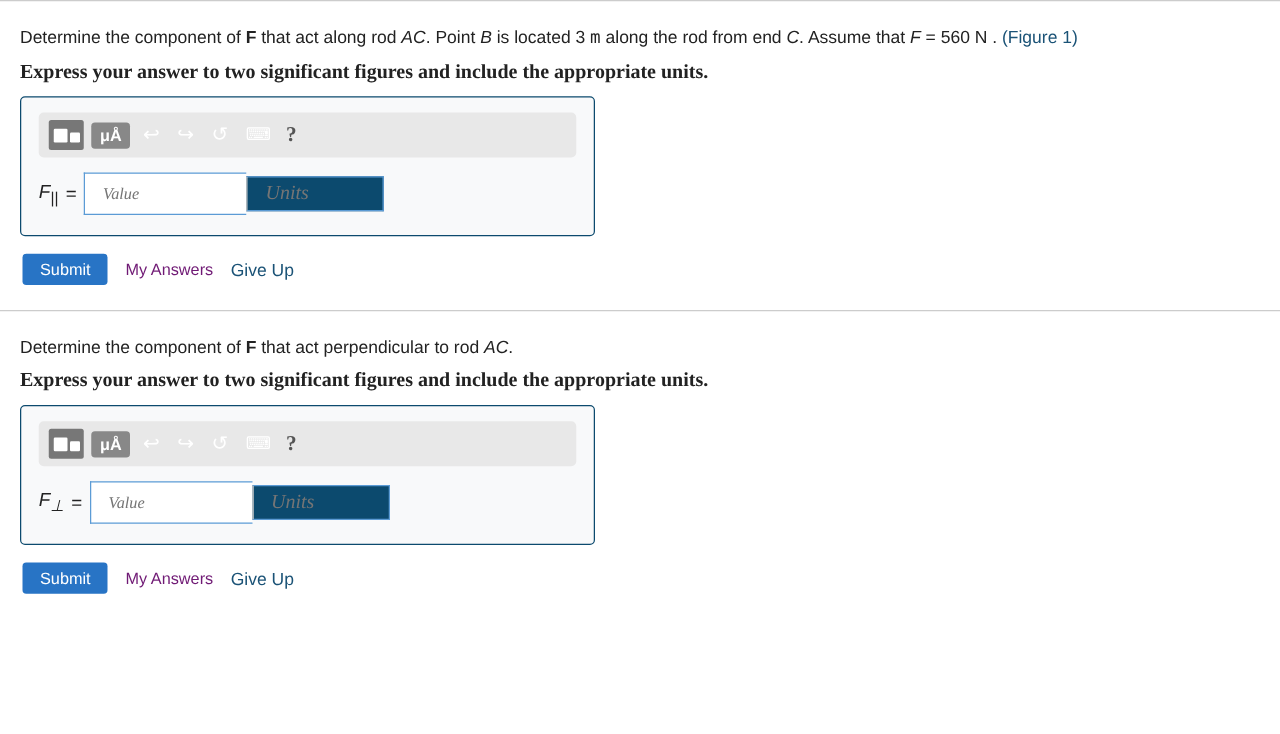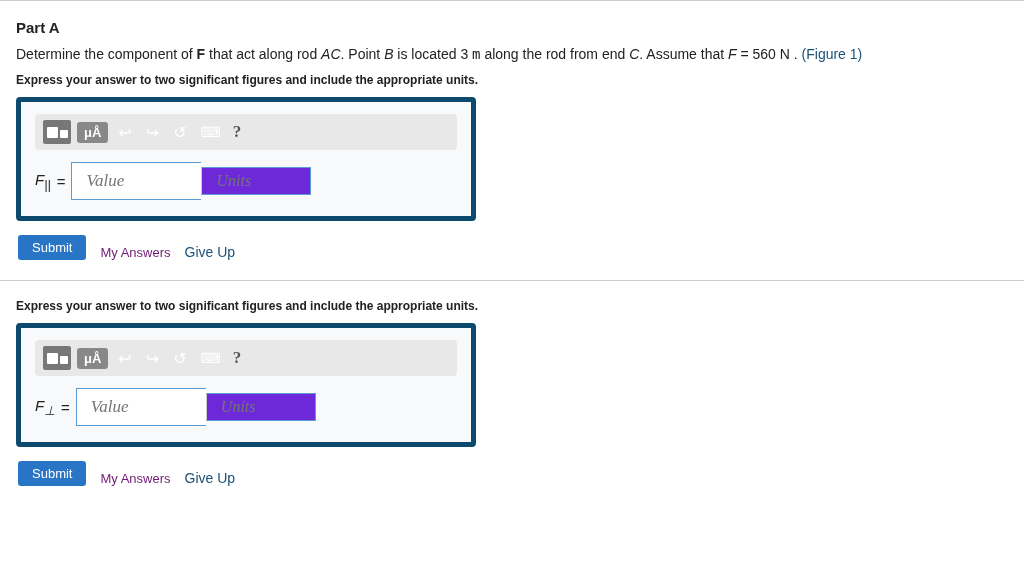--- a/index.html
+++ b/index.html
@@ -30,26 +30,26 @@
       line-height: 1.5;
       font-family: Arial, sans-serif;
     }
     .part-description a {
       color: #1a5276;
       text-decoration: none;
       margin-top: 34px;
     }
     .emphasis {
       font-weight: bold;
-      font-size: 12px;
+      font-size: 16px;
       margin-bottom: 10px;
-      font-family: Liberation Sans, sans-serif;
+      font-family: Liberation Serif, serif;
     }
     .input-container {
-      border: 5px solid #0c4a6e;
+      border: 1px solid #0c4a6e;
       border-radius: 4px;
       padding: 12px 14px 16px 14px;
       display: inline-block;
       background: #f8f9fa;
       margin-bottom: 12px;
       min-width: 460px;
     }
     .toolbar {
       display: flex;
       align-items: center;
@@ -92,43 +92,43 @@
       font-size: 15px;
       margin-right: 6px;
       font-style: italic;
       font-family: Arial, sans-serif;
       white-space: nowrap;
     }
     .value-input {
       border: 1px solid #5b9bd5;
       border-right: none;
       padding: 8px 14px;
-      font-size: 17px;
+      font-size: 13px;
       font-style: italic;
       color: #aaa;
       background: #fff;
       outline: none;
       width: 130px;
       font-family: Georgia, serif;
     }
     .units-input {
       border: 1px solid #5b9bd5;
       border-left: 1px solid #ccc;
       padding: 4px 14px;
       font-size: 16px;
       font-style: italic;
       color: #aaa;
-      background: #6d28d9;
+      background: #0c4a6e;
       outline: none;
       width: 110px;
       font-family: Georgia, serif;
     }
     .bottom-row {
       display: flex;
-      align-items: flex-end;
+      align-items: center;
       gap: 14px;
       margin-top: 2px;
       padding-left: 2px;
     }
     .submit-btn {
       background: #2874c5;
       color: #fff;
       border: none;
       border-radius: 3px;
       padding: 5px 14px;
@@ -177,21 +177,20 @@
       height: 8px;
       align-self: flex-end;
     }
   </style>
 </head>
 <body>
 
 <div class="top-divider"></div>
 
 <div class="part-section">
-  <div class="part-label">Part A</div>
 
   <div class="part-description">
     <span>Determine the component of </span><span style="font-weight:bold;font-family:Arial,sans-serif;">F</span><span> that act along rod </span><span style="font-style:italic;">AC</span><span>. Point </span><span style="font-style:italic;">B</span><span> is located 3 </span><span style="font-family:monospace;">m</span><span> along the rod from end </span><span style="font-style:italic;">C</span><span>. Assume that </span><span style="font-style:italic;">F</span><span> = 560 N .</span><a style="color:#1a5276;text-decoration:none;font-family:Arial,sans-serif;font-size:14px;"> <span>(Figure 1)</span></a>
   </div>
 
   <div class="emphasis">Express your answer to two significant figures and include the appropriate units.</div>
 
   <div class="input-container">
     <div class="toolbar">
 
@@ -223,20 +222,23 @@
     <button class="submit-btn">Submit</button>
     <span class="my-answers">My Answers</span>
     <a class="give-up-link">Give Up</a>
   </div>
 </div>
 
 <div class="section-divider"></div>
 
 <div class="part-section">
 
+  <div class="part-description">
+    <span>Determine the component of </span><span style="font-weight:bold;font-family:Arial,sans-serif;">F</span><span> that act perpendicular to rod </span><span style="font-style:italic;">AC</span><span>.</span>
+  </div>
 
   <div class="emphasis">Express your answer to two significant figures and include the appropriate units.</div>
 
   <div class="input-container">
     <div class="toolbar">
       <div class="icon-box">
         <div class="two-box-icon">
           <div class="box-sq" style="background:#fff;"></div>
           <div class="box-sq small" style="background:#fff;"></div>
         </div>

